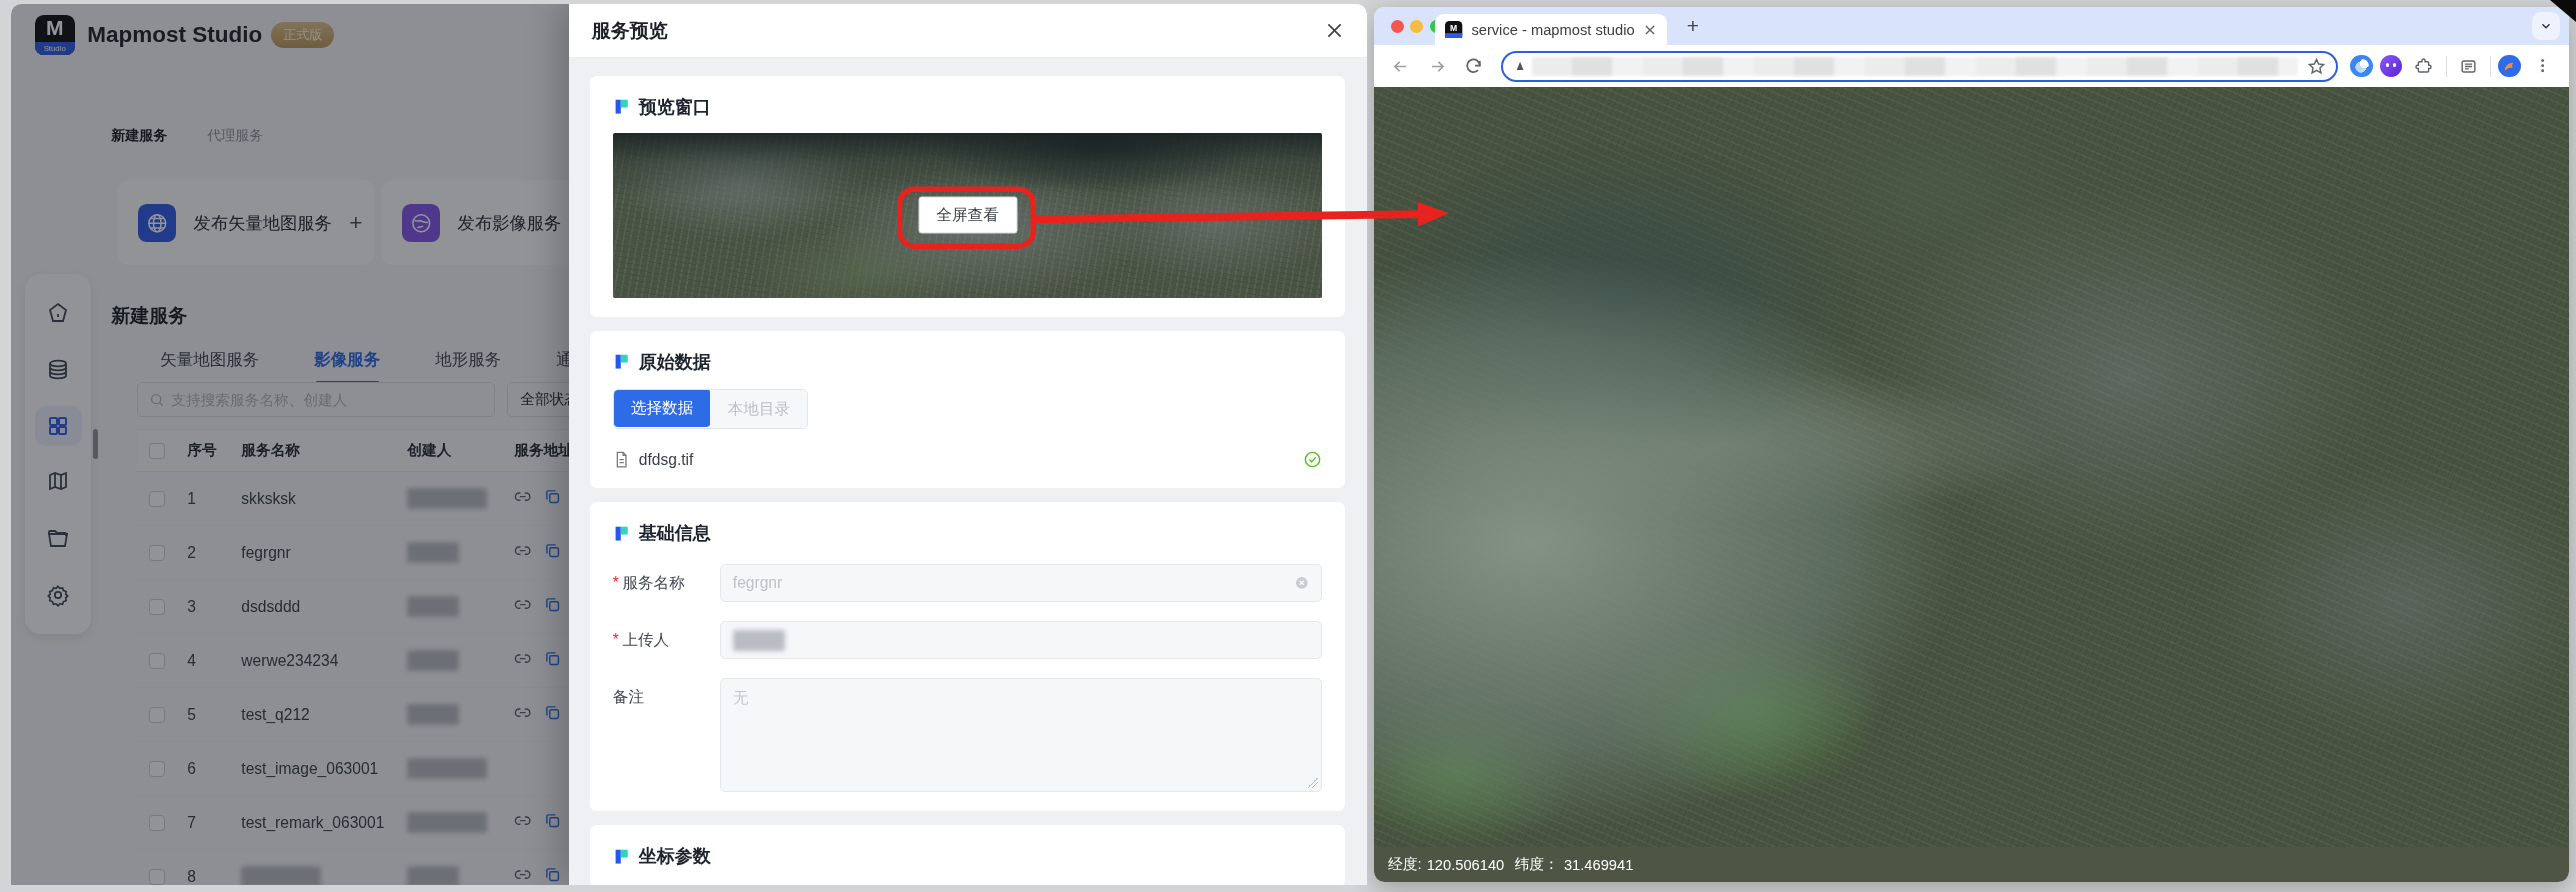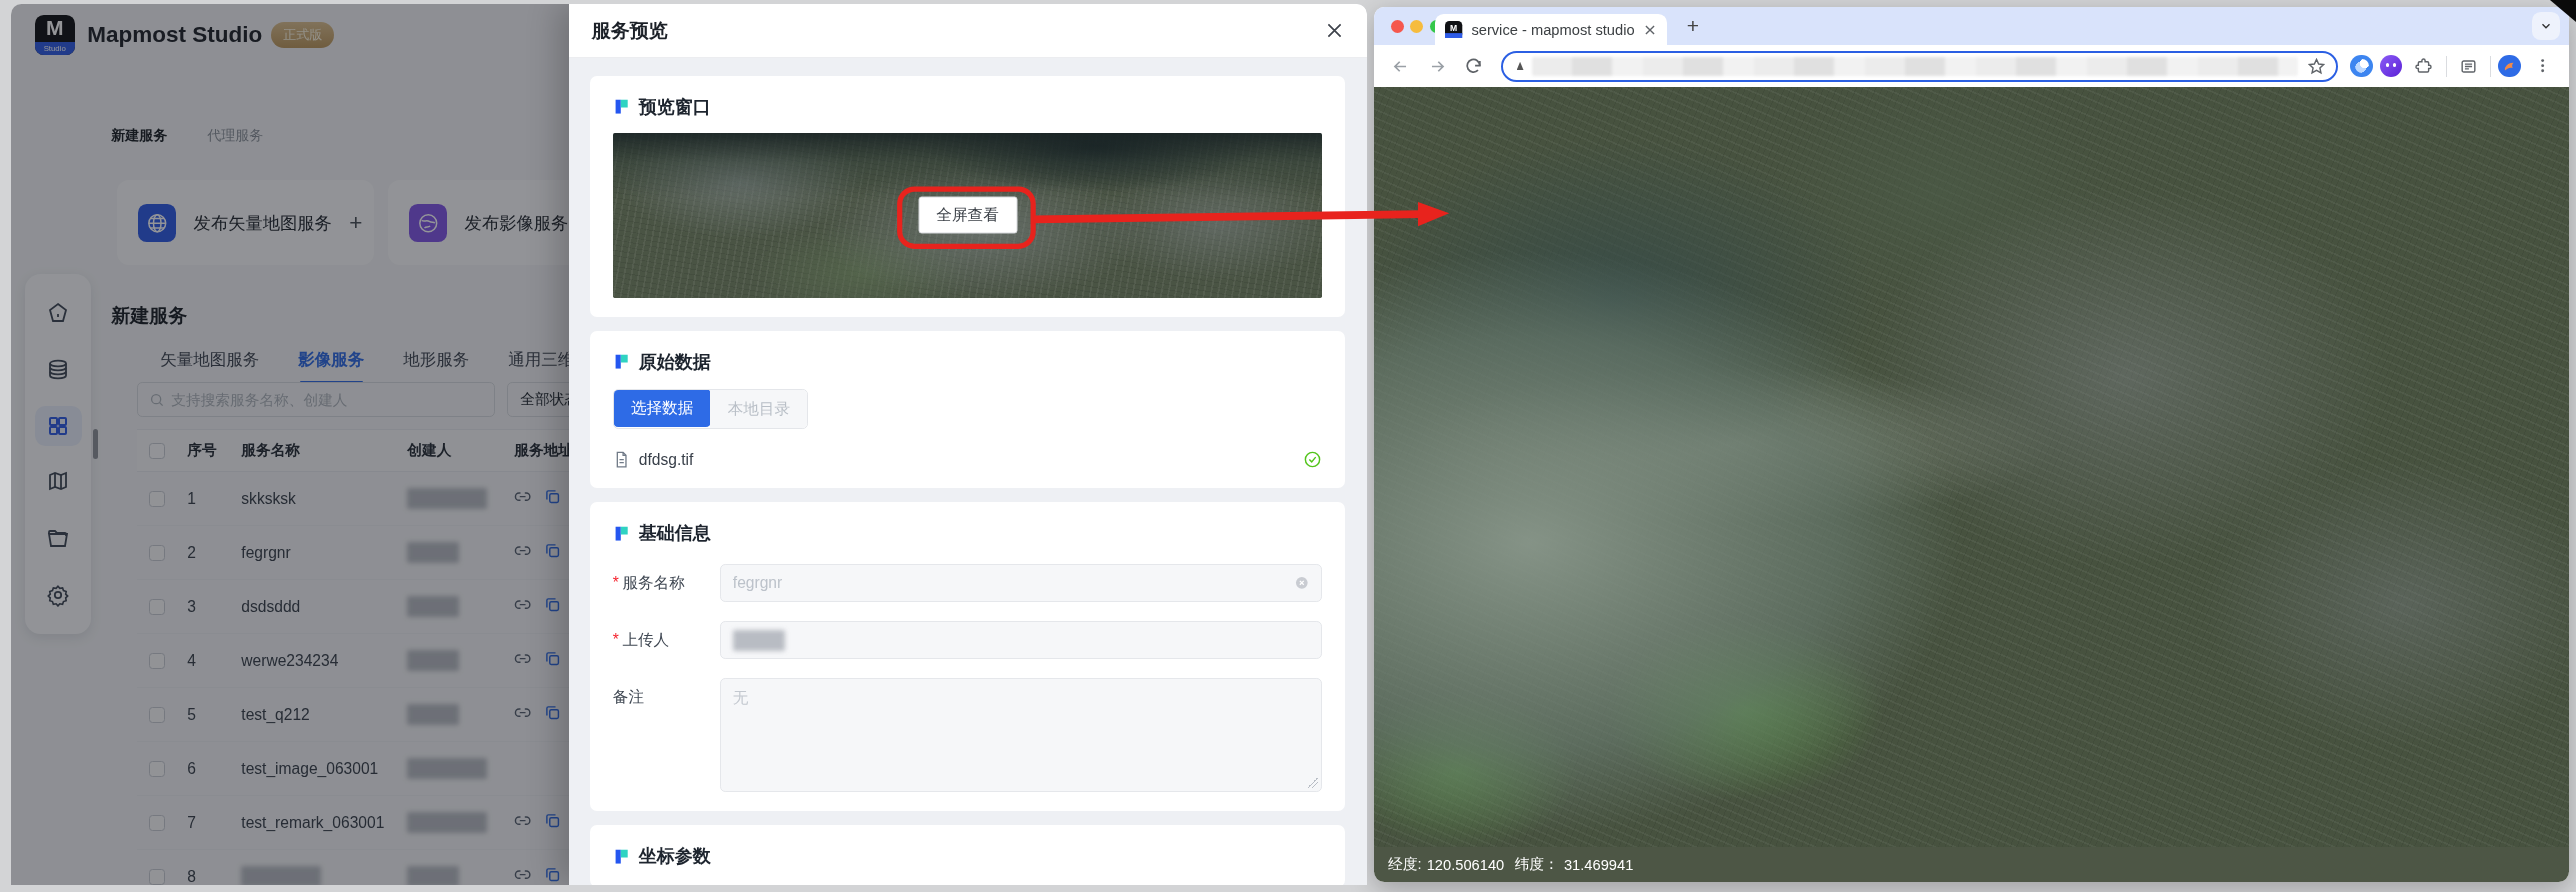--- a/index.html
+++ b/index.html
@@ -18,31 +18,31 @@
   .logo-m { flex:1; color:#fff; font-weight:bold; font-size:21px; display:flex; align-items:center; justify-content:center; }
   .logo-cap { height:13px; background:#2e5be6; color:#fff; font-size:7.8px; text-align:center; line-height:13px; }
   .app-title { position:absolute; left:76px; top:17.3px; font-size:22.5px; font-weight:bold; color:#20242b; }
   .badge { position:absolute; left:260px; top:18px; height:26px; padding:0 12px; border-radius:13px;
     background:linear-gradient(180deg,#dcc08f,#bd985c); color:#fdf6e1; font-size:13px; line-height:26px; }
 
   .nav-tabs { position:absolute; left:100px; top:123px; display:flex; gap:40px; font-size:14px;text-align:right; }
   .nav-tab-active { color:#1a1f26; font-weight:bold; }
   .nav-tab { color:#8b929b; }
 
-  .publish-row { position:absolute; left:106px; top:176px; display:flex; gap:14px; }
+  .publish-row { position:absolute; left:106px; top:176px; display:flex; gap:7px; }
   .pub-card { width:257px; height:85px; border-radius:12px; background:rgba(255,255,255,.72);
     display:flex; align-items:center; padding:0 21px; gap:17.3px; }
   .pub-icon { width:38px; height:38px; border-radius:8.7px; display:flex; align-items:center; justify-content:center; flex:none; }
   .pub-icon.blue { background:#2e5be6; } .pub-icon.purple { background:#8156e8; }
   .pub-label { font-size:17.3px; color:#232931; font-weight:500; white-space:nowrap; }
   .pub-plus { margin-left:auto; font-size:22.5px; color:#4a5058; }
 
   .list-title { position:absolute; left:100px; top:299px; font-size:19px; font-weight:bold; color:#1b2027; }
 
-  .svc-tabs { position:absolute; left:149px; top:345px; display:flex; gap:39px; font-size:16.5px;justify-content:space-between; }
+  .svc-tabs { position:absolute; left:149px; top:345px; display:flex; gap:55px; font-size:16.5px;justify-content:space-between; }
   .svc-tab { color:#3e4552; position:relative; padding-bottom:12px; }
   .svc-tab.active { color:#2e6be6; font-weight:bold; }
   .svc-tab.active::after { content:""; position:absolute; left:1.7px; right:1.7px; bottom:0; height:2.6px; background:#2e6be6; border-radius:1.7px; }
 
   .filter-row { position:absolute; left:126px; top:378px; display:flex; gap:12px; }
   .search-box { width:358px; height:35px; border:0.9px solid #d8dbe0; border-radius:5.2px; display:flex; align-items:center; padding:0 10.4px; gap:7px; }
   .search-box input { border:none; outline:none; background:transparent; font-size:14.7px; color:#3a414b; width:100%;
     font-family:inherit; }
   .search-box input::placeholder { color:#aeb4bc; }
   .status-select { width:350px; height:35px; border:0.9px solid #d8dbe0; border-radius:5.2px; display:flex; align-items:center; padding:0 12px; font-size:14.7px; color:#272e37; }

